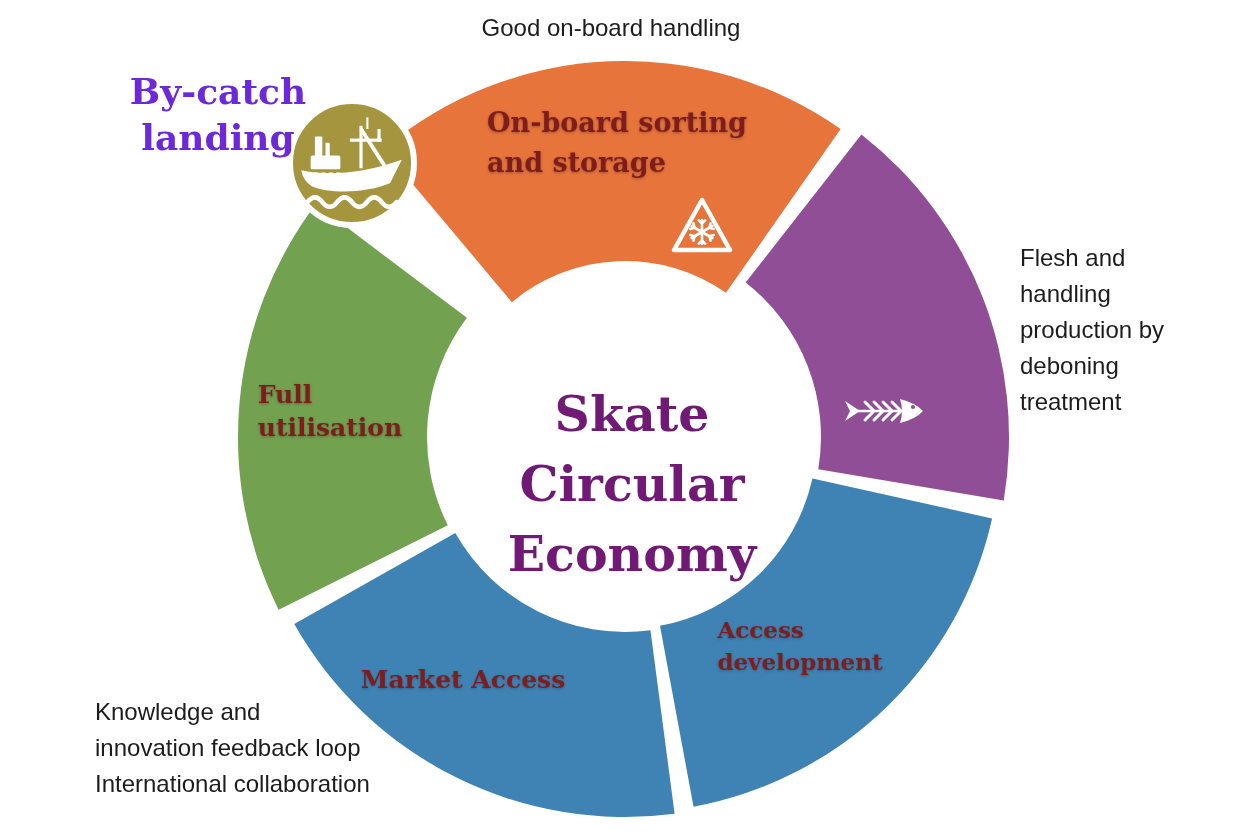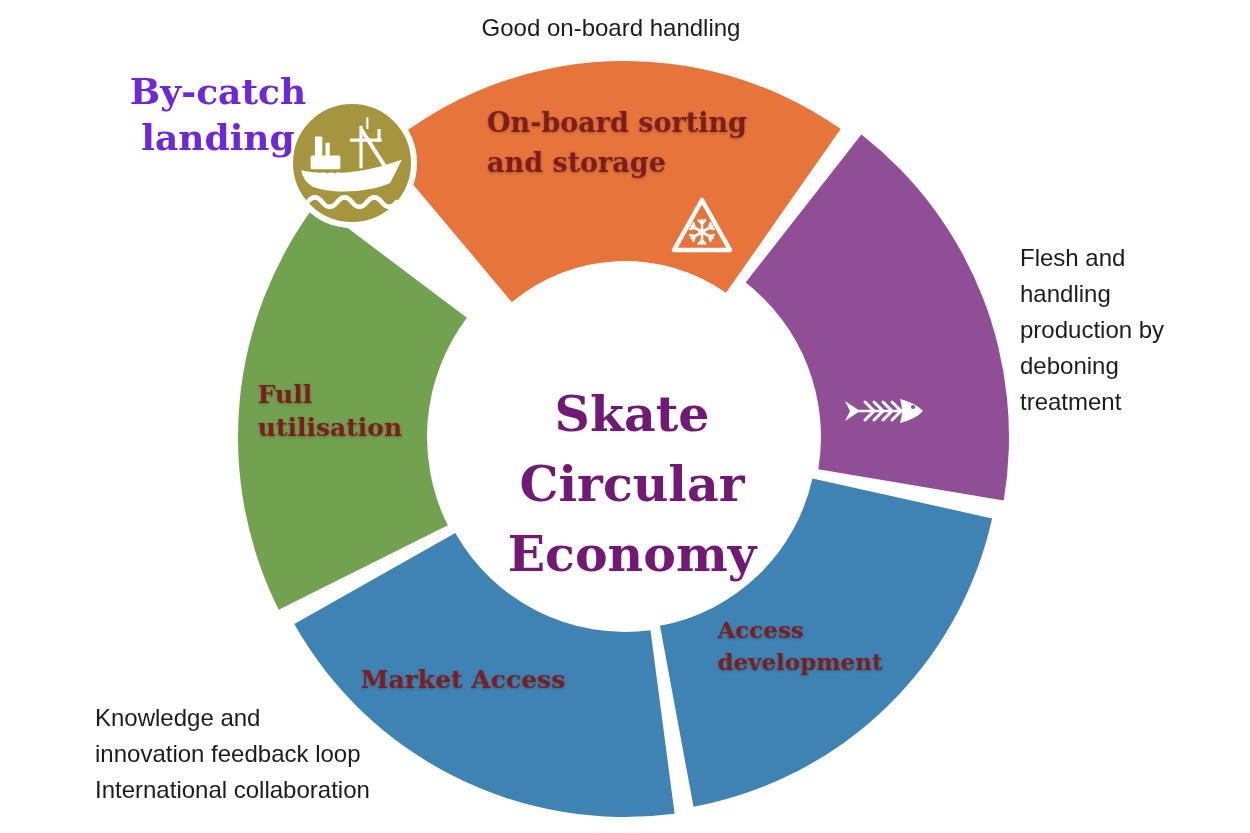--- a/index.html
+++ b/index.html
@@ -102,17 +102,17 @@
 
   <div class="bycatch">By-catch
 landing</div>
 
   <div class="note ta-c" style="left:611px;top:10px;transform:translateX(-50%);">Good on-board handling</div>
   <div class="note" style="left:1020px;top:240px;">Flesh and
 handling
 production by
 deboning
 treatment</div>
-  <div class="note" style="left:95px;top:694px;margin-top:6px;">Knowledge and
+  <div class="note" style="left:95px;top:694px;">Knowledge and
 innovation feedback loop
 International collaboration</div>
 
 </div>
 
 </body></html>

